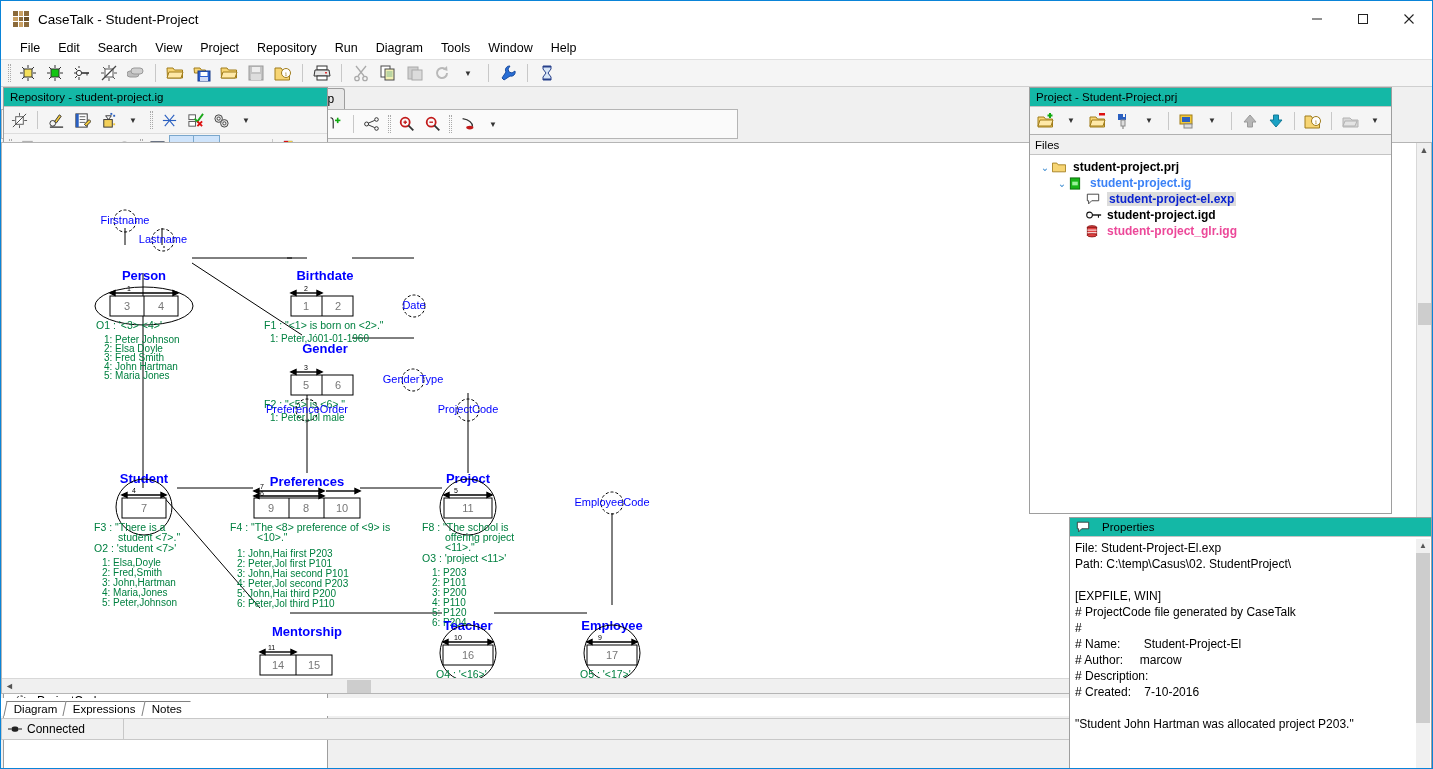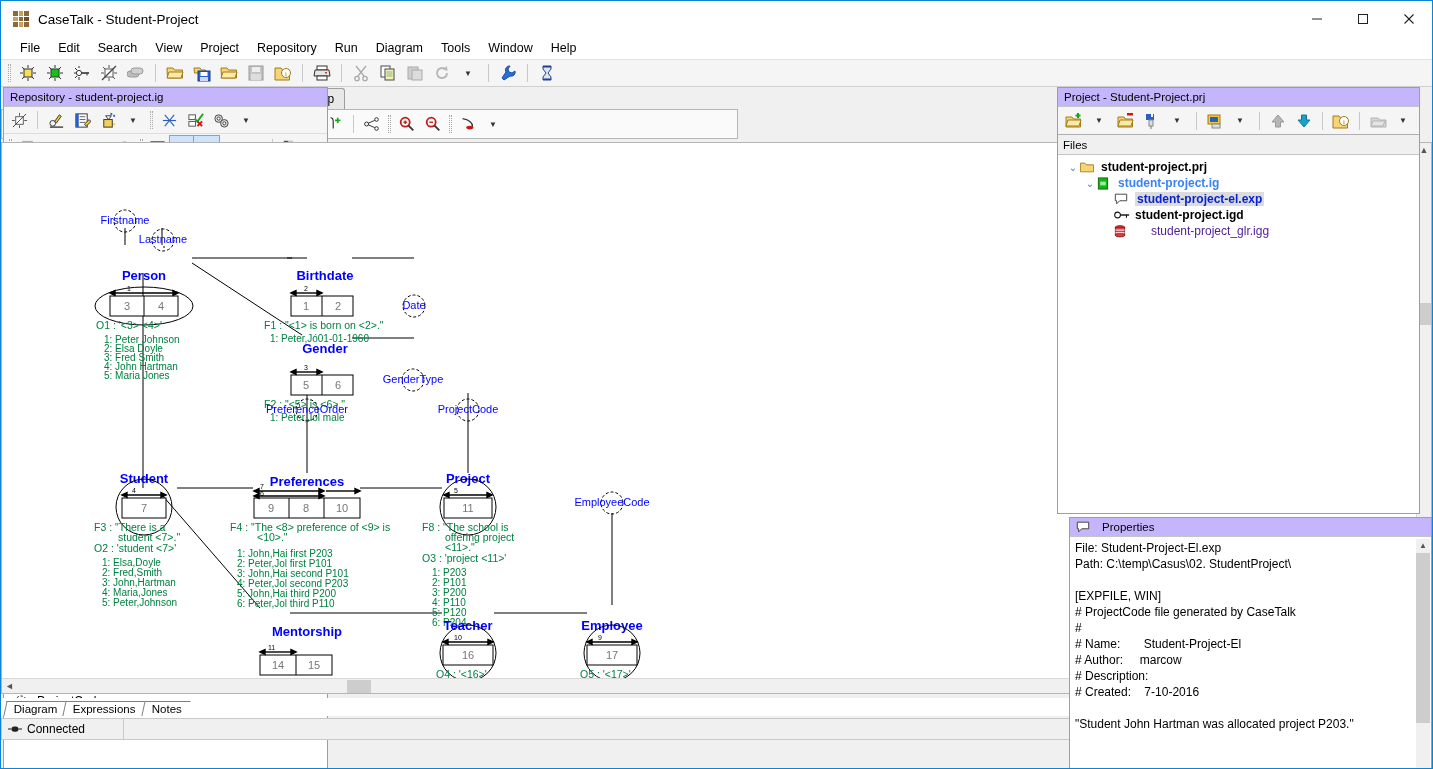--- a/index.html
+++ b/index.html
@@ -51,21 +51,21 @@
   .tbbtn { width:26px; height:24px; display:flex; align-items:center; justify-content:center; }
   .tbsep { width:1px; height:18px; background:#c8c8c8; margin:0 5px; }
   .grip { width:3px; height:18px; border-left:1px dotted #aaa; border-right:1px dotted #aaa; margin:0 3px; }
   .caret { font-size:8px; color:#333; margin-left:-2px; width:10px; text-align:center;}
 
   
   .body-area { position:absolute; left:0; top:86px; right:0; bottom:28px; }
 
   .panel { position:absolute; background:#fff; border:1px solid #9e9e9e; }
   .panel-title {
-    height:19px; background:#c4b5fd; border-bottom:1px solid #c4c4c4;
+    height:19px; background:#14b8a6; border-bottom:1px solid #c4c4c4;
     display:flex; align-items:center; padding-left:6px; font-size:11.5px; color:#000;
   }
 
   
   #repo-panel { left:2px; top:0; width:325px; height:420px; }
   .repo-tb { height:27px; background:#f5f5f5; display:flex; align-items:center; border-bottom:1px solid #ddd; padding-left:2px;}
   .repo-tb2 { height:28px; background:#f5f5f5; display:flex; align-items:center; border-bottom:1px solid #b0b0b0; padding-left:2px;}
   .sect-head {
     height:20px; background:#f0f0f0; border-bottom:1px solid #c4c4c4;
     display:flex; align-items:center; justify-content:space-between; padding:0 5px; font-size:11.5px;
@@ -115,21 +115,21 @@
   .vscroll .arw { height:15px; text-align:center; font-size:9px; color:#555; line-height:15px;}
   .vthumb { position:absolute; left:1px; width:13px; background:#cdcdcd; }
   .canvas { position:absolute; left:0; top:0; right:15px; bottom:15px; overflow:hidden; background:#fff;}
   .hscroll-d { position:absolute; left:0; right:15px; bottom:0; height:15px; background:#f0f0f0; border-top:1px solid #d8d8d8; display:flex; align-items:center; justify-content:space-between;}
 
   .bottom-tabs { position:absolute; left:0; right:0; bottom:24px; height:18px; background:#fff; display:flex; align-items:flex-end; padding-left:4px;}
   .conn-bar { position:absolute; left:0; right:0; bottom:0; height:22px; background:#f0f0f0; border:1px solid #c8c8c8; display:flex; align-items:center; font-size:12px;}
   .conn-bar .cell { height:100%; display:flex; align-items:center; padding-left:6px; }
 
   
-  #proj-panel { left:1056px; top:0; width:363px; height:427px; }
+  #proj-panel { left:1028px; top:0; width:363px; height:427px; }
   .proj-tb { height:28px; background:#f5f5f5; display:flex; align-items:center; border-bottom:1px solid #b0b0b0; padding-left:3px;}
   .tree { font-size:12px; padding-top:4px; }
   .tnode { display:flex; align-items:center; height:16px; white-space:nowrap; }
   .tnode .exp { width:14px; text-align:center; font-size:10px; color:#3a8ad0; }
   .tnode .ti { width:18px; text-align:center; }
   .sel-blue { background:#dcdcdc; color:#0a23d0; font-weight:bold; padding:0 2px;}
 
   
   #props-panel { left:1068px; top:430px; width:363px; height:299px; }
   .props-body { position:relative; font-size:12px; padding:3px 0 0 5px; line-height:16px; color:#000; height:calc(100% - 20px); overflow:hidden;}
@@ -1363,21 +1363,21 @@
               <svg width="12" height="13" viewBox="0 0 12 14">
                 <ellipse cx="6" cy="2.5" rx="5" ry="1.8" fill="#e04040" stroke="#8a1a1a"></ellipse>
                 <rect x="1" y="2.5" width="10" height="8.5" fill="#e04040" stroke="#8a1a1a"></rect>
                 <ellipse cx="6" cy="11" rx="5" ry="1.8" fill="#e04040" stroke="#8a1a1a"></ellipse>
                 <g stroke="#fff">
                   <line x1="1" y1="5.5" x2="11" y2="5.5"></line>
                   <line x1="1" y1="8.3" x2="11" y2="8.3"></line>
                 </g>
               </svg>
             </span>
-            <span class="" style="color:#4c1d95;font-weight:normal;margin-left:19px;">student-project_glr.igg</span>
+            <span class="" style="color:#ec4899;font-weight:bold;margin-left:3px;">student-project_glr.igg</span>
           </div>
         </div>
     </div>
 
     <div class="panel" id="props-panel">
       <div class="panel-title" style="gap:12px;">
         <span>
           <svg width="14" height="12" viewBox="0 0 16 13">
               <path d="M1.5 1 h13 v7.5 h-8 l-3.5 3.5 v-3.5 h-1.5 z" fill="#fff" stroke="#333" stroke-width="1"></path>
             </svg>

